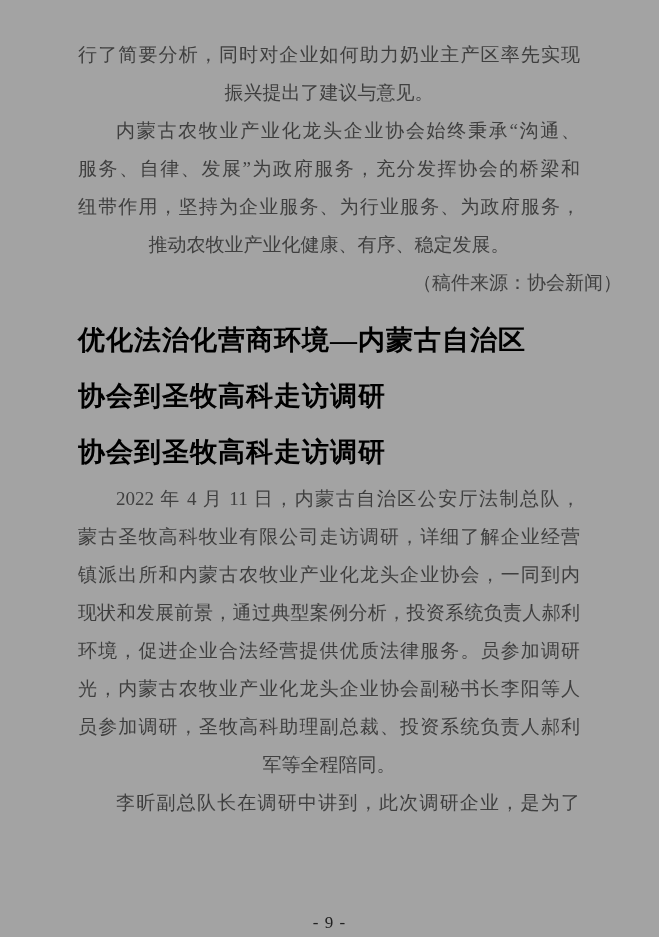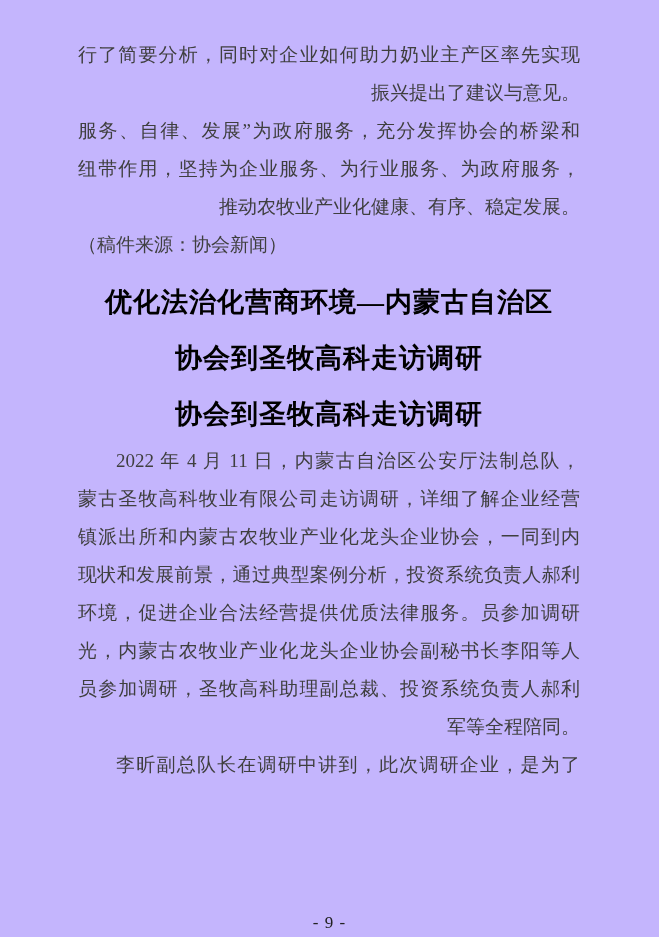--- a/index.html
+++ b/index.html
@@ -4,54 +4,54 @@
 <style>
   html, body {
     margin: 0;
     padding: 0;
     background: #ffffff;
   }
   .page {
     position: relative;
     width: 659px;
     height: 937px;
-    background: #c4b5fd;
+    background: #a3a3a3;
     overflow: hidden;
     font-family: "Liberation Serif", "DejaVu Serif", serif;
   }
   .content {
     padding: 36px 79px 0 78px;
   }
   .line {
     font-size: 19px;
     line-height: 38px;
     color: #3f3f3f;
     white-space: nowrap;
   }
   .line.fill {
     white-space: normal;
     text-align: justify;
     text-align-last: justify;
   }
   .line.end {
-    text-align: right;
+    text-align: center;
   }
   .line.indent {
     text-indent: 2em;
   }
   .line.source {
-    text-align: left;
+    text-align: right;
     margin-right: -42px;
     white-space: nowrap;
   }
   .heading {
     margin: 10px 0 0 0;
     font-weight: bold;
     color: #000000;
-    text-align: center;
+    text-align: left;
   }
   .heading .h-line {
     font-size: 27px;
     line-height: 56px;
     letter-spacing: 1px;
   }
   .footer {
     position: absolute;
     left: 0;
     right: 0;
@@ -69,20 +69,21 @@
 <div class="page">
 
   <div class="content">
 
     <div>
       <div class="line fill">行了简要分析，同时对企业如何助力奶业主产区率先实现</div>
       <div class="line end">振兴提出了建议与意见。</div>
     </div>
 
     <div>
+      <div class="line fill indent">内蒙古农牧业产业化龙头企业协会始终秉承“沟通、</div>
       <div class="line fill">服务、自律、发展”为政府服务，充分发挥协会的桥梁和</div>
       <div class="line fill">纽带作用，坚持为企业服务、为行业服务、为政府服务，</div>
       <div class="line end">推动农牧业产业化健康、有序、稳定发展。</div>
     </div>
 
     <div class="line source">（稿件来源：协会新闻）</div>
 
     <h1 class="heading">
       <div class="h-line">优化法治化营商环境—内蒙古自治区</div>
       <div class="h-line">协会到圣牧高科走访调研</div>

